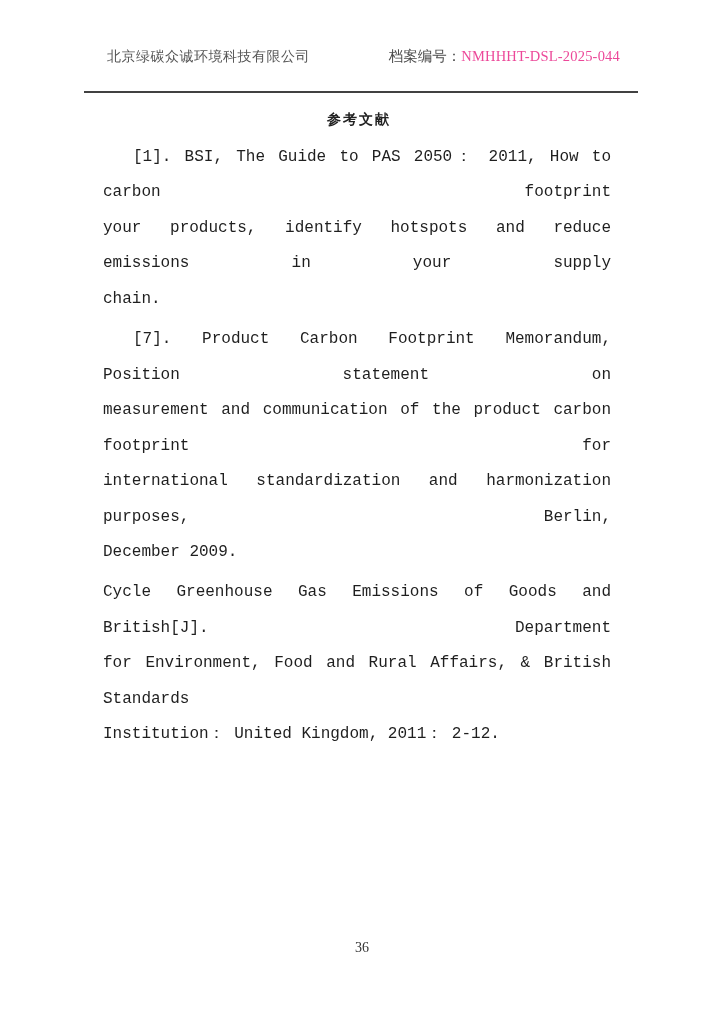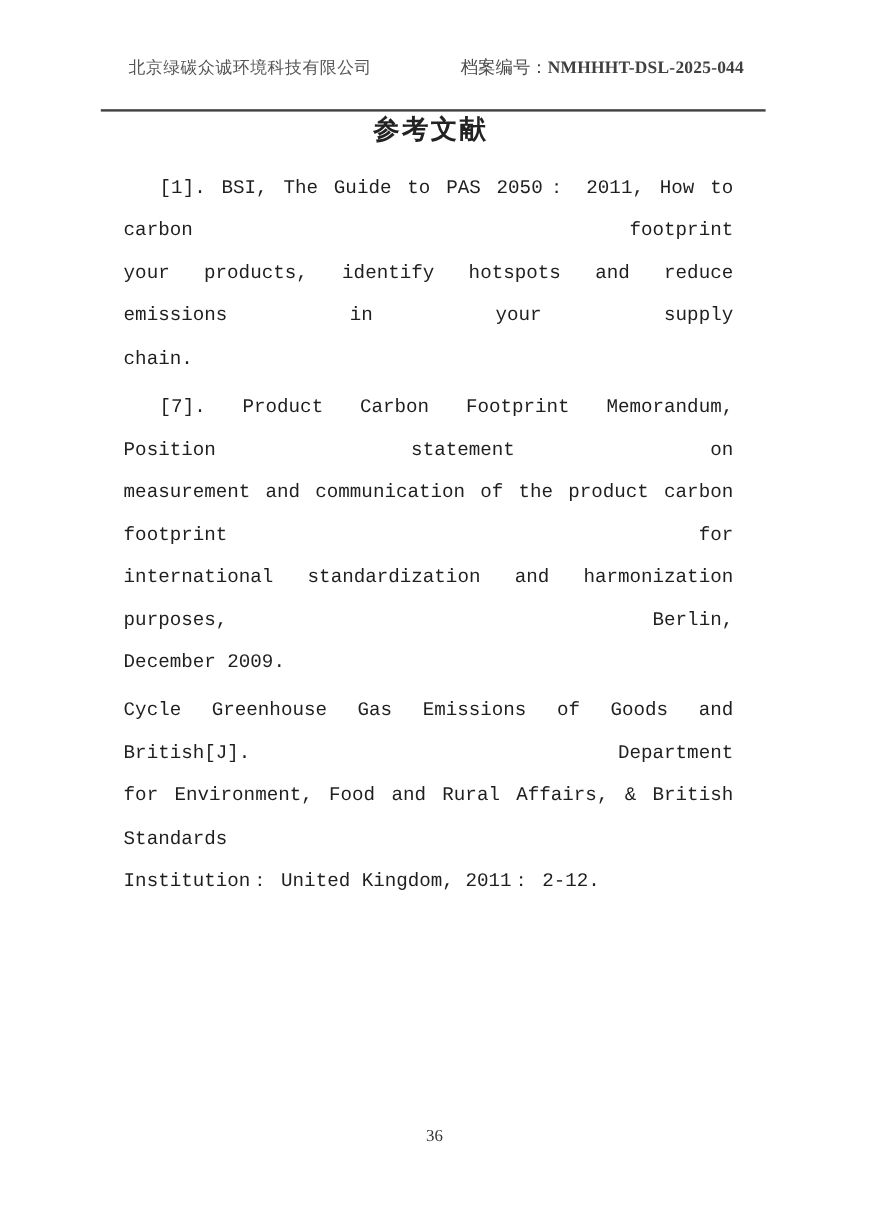--- a/index.html
+++ b/index.html
@@ -28,32 +28,32 @@
     color: #555555;
     letter-spacing: 0.5px;
   }
   .doc-num {
     margin-right: 18px;
     font-size: 14.5px;
     color: #4a4a4a;
     white-space: nowrap;
   }
   .doc-num-value {
-    color: #404040;
-    font-weight: 700;
+    color: #ec4899;
+    font-weight: 400;
     letter-spacing: 0.2px;
   }
   .title {
     position: absolute;
-    top: 92px;
+    top: 104px;
     left: 98px;
     width: 522px;
     margin: 0;
     text-align: center;
-    font-size: 22px;
+    font-size: 14px;
     line-height: 32px;
     font-weight: 700;
     color: #222222;
     letter-spacing: 2px;
   }
   .refs {
     position: absolute;
     top: 135px;
     left: 98px;
     width: 518px;

